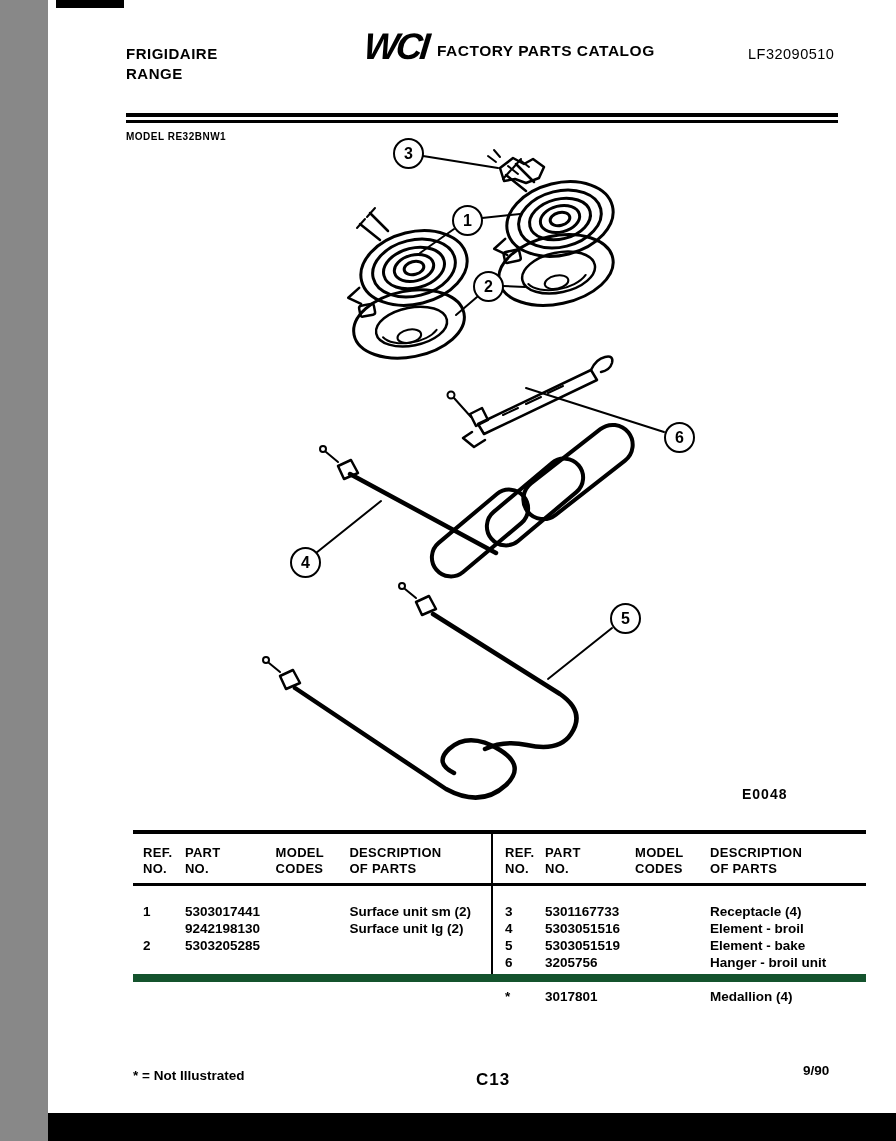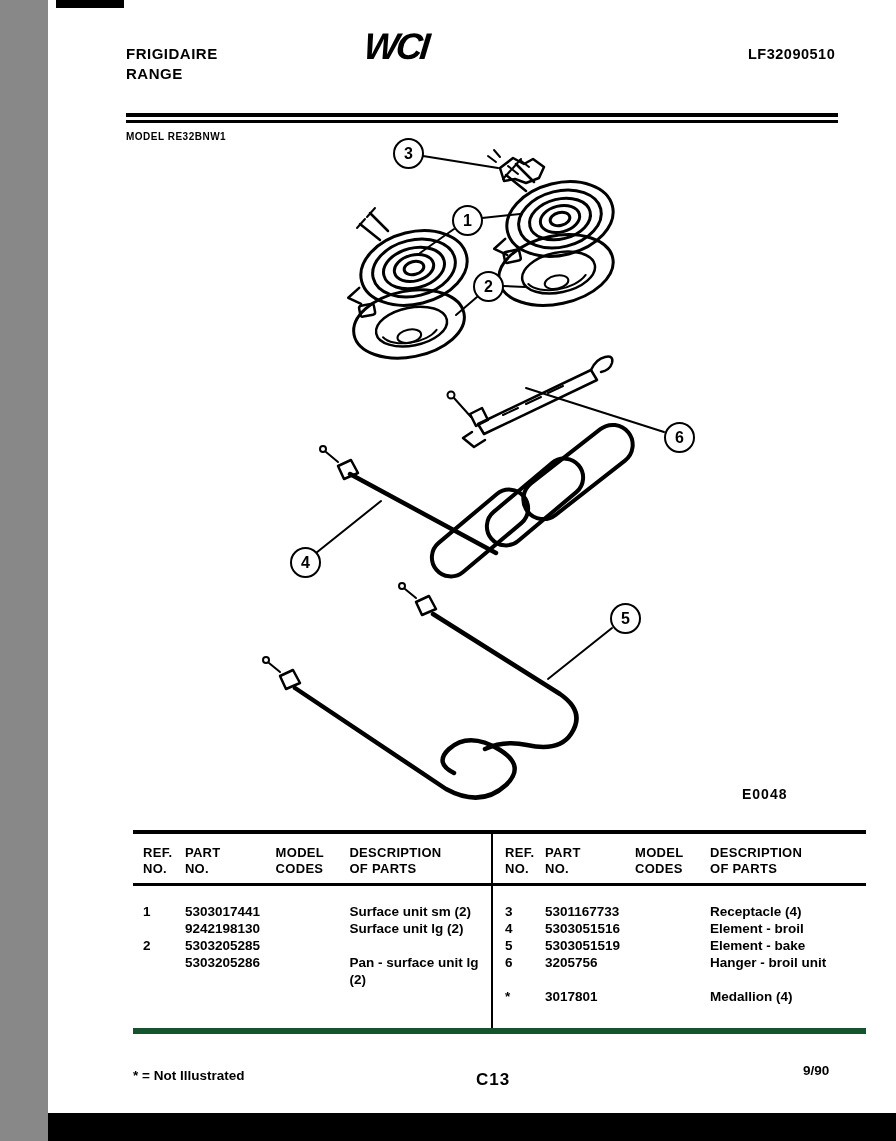--- a/index.html
+++ b/index.html
@@ -15,40 +15,40 @@
   .artifact-bottombar{left:0; top:1113px; width:896px; height:28px; background:#000;}
 
   
   .brand{left:78px; top:44px; font-size:15px; font-weight:bold; line-height:20px; letter-spacing:.5px;}
   .logo-row{left:316px; top:30px; display:flex; align-items:flex-end;}
   .wci-logo{
     font-size:37px; font-weight:bold; font-style:italic; letter-spacing:-3px;
     transform:skewX(-6deg); line-height:34px; padding-right:10px;
   }
   .catalog-title{font-size:15.5px; font-weight:bold; letter-spacing:.5px; line-height:22px; padding-bottom:2px;}
-  .doc-number{left:700px; top:46px; font-size:14.5px; font-weight:bold; letter-spacing:.5px;}
+  .doc-number{left:700px; top:46px; font-size:14.5px; font-weight:normal; letter-spacing:.5px;}
 
   .double-rule{left:78px; top:113px; width:712px; height:3px;
     border-top:4px solid #000; border-bottom:3px solid #000;}
 
   .model-label{left:78px; top:131px; font-size:10px; font-weight:bold; letter-spacing:.5px;}
 
   
   svg.diagram{left:0; top:0; width:896px; height:1141px; pointer-events:none;}
   .callout{
     width:31px; height:31px; border:2.5px solid #000; border-radius:50%;
     background:#fff; font-size:16px; font-weight:bold; line-height:27px;
     text-align:center; box-sizing:border-box;
   }
   .figure-code{left:694px; top:786px; font-size:14px; font-weight:bold; letter-spacing:1px;}
 
   
   .parts-table{
-    left:85px; top:830px; width:733px; height:204px; box-sizing:border-box;
-    border-top:4px solid #000; border-bottom:6px solid #14532d;
+    left:85px; top:830px; width:733px; height:152px; box-sizing:border-box;
+    border-top:4px solid #000; border-bottom:8px solid #14532d;
   }
   .pt-divider{position:absolute; left:358px; top:0; bottom:0; width:2px; background:#000;}
   .pt-head{display:flex; border-bottom:3px solid #000; padding-top:11px; padding-bottom:6px;}
   .pt-body{display:flex;}
   .grp{box-sizing:border-box;}
   .grp-l{width:358px; padding-left:10px;}
   .grp-r{width:373px; padding-left:14px;}
   .hcell div{font-size:13px; font-weight:bold; line-height:16px; letter-spacing:.3px;}
   .pt-row{display:flex; font-size:13.5px; font-weight:bold; line-height:17px;}
   .c-ref{width:42px;}
@@ -75,20 +75,21 @@
   <div class="abs artifact-topleft"></div>
   <div class="abs artifact-rightbar"></div>
   <div class="abs artifact-bottombar"></div>
 
   <div class="abs brand">
     <div>FRIGIDAIRE</div>
     <div>RANGE</div>
   </div>
   <div class="abs logo-row">
     <div class="wci-logo">WCI</div>
+    <div class="catalog-title">FACTORY PARTS CATALOG</div>
   </div>
   <div class="abs doc-number">LF32090510</div>
 
   <div class="abs double-rule"></div>
 
   <div class="abs model-label">MODEL RE32BNW1</div>
 
   <svg class="abs diagram" viewBox="0 0 896 1141" xmlns="http://www.w3.org/2000/svg" fill="none" stroke="#000" stroke-linecap="round" stroke-linejoin="round">
 
     <g stroke-width="2.5">
@@ -247,26 +248,20 @@
           <div class="c-ref"></div>
           <div class="c-part">9242198130</div>
           <div class="c-model"></div>
           <div class="c-desc">Surface unit lg (2)</div>
         </div>
         <div class="pt-row">
           <div class="c-ref">2</div>
           <div class="c-part">5303205285</div>
           <div class="c-model"></div>
         </div>
-        <div class="pt-row">
-          <div class="c-ref"></div>
-          <div class="c-part">5303205286</div>
-          <div class="c-model"></div>
-          <div class="c-desc">Pan - surface unit lg (2)</div>
-        </div>
       </div>
 
       <div class="grp grp-r">
         <div class="pt-row">
           <div class="c-ref">3</div>
           <div class="c-part">5301167733</div>
           <div class="c-model"></div>
           <div class="c-desc">Receptacle (4)</div>
         </div>
         <div class="pt-row">

